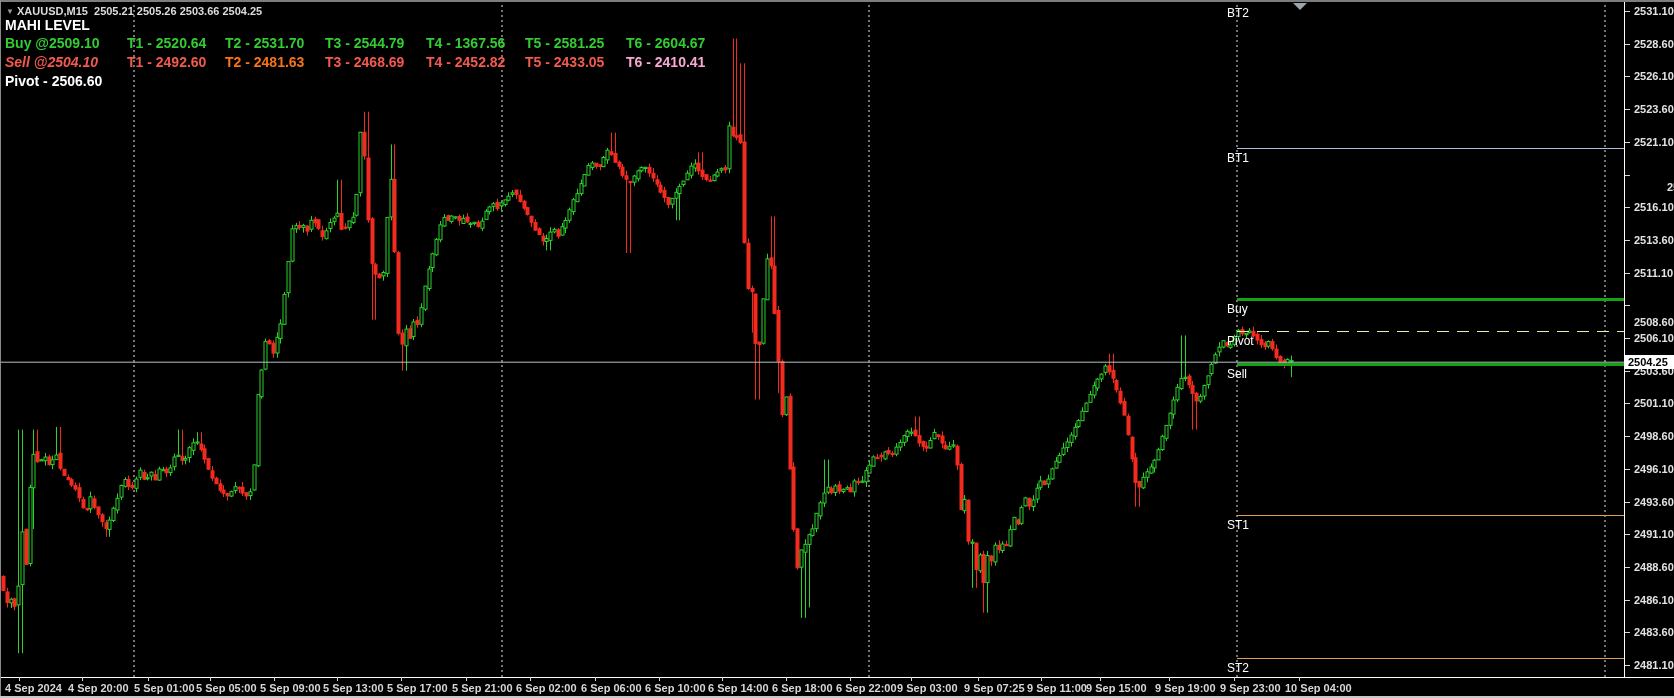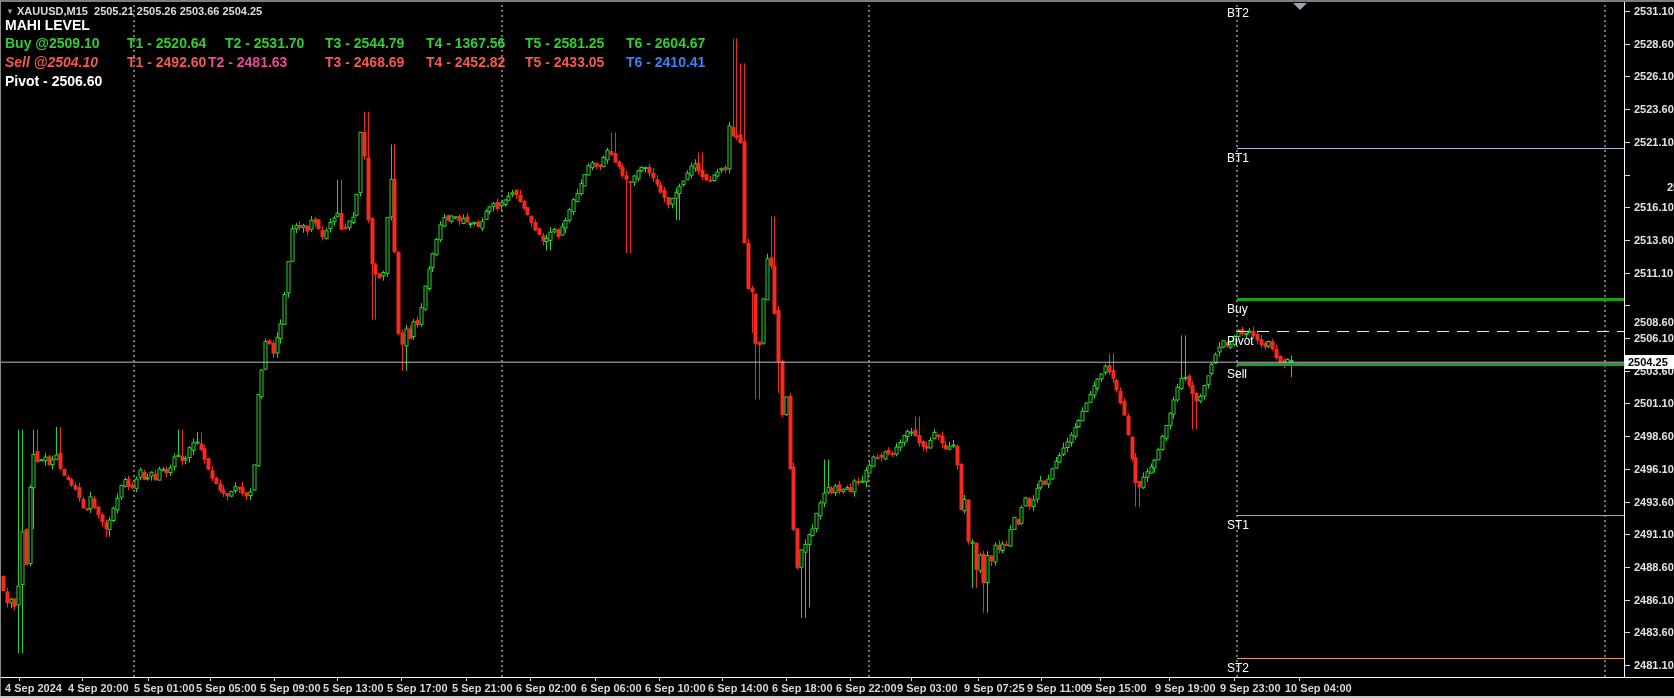--- a/index.html
+++ b/index.html
@@ -740,25 +740,25 @@
         <span class="info-seg" style="left: 127px; color: rgb(51, 204, 51);">T1 - 2520.64</span>
         <span class="info-seg" style="left: 225px; color: rgb(51, 204, 51);">T2 - 2531.70</span>
         <span class="info-seg" style="left: 325px; color: rgb(51, 204, 51);">T3 - 2544.79</span>
         <span class="info-seg" style="left: 426px; color: rgb(51, 204, 51);">T4 - 1367.56</span>
         <span class="info-seg" style="left: 525px; color: rgb(51, 204, 51);">T5 - 2581.25</span>
         <span class="info-seg" style="left: 626px; color: rgb(51, 204, 51);">T6 - 2604.67</span>
       </div>
     <div class="info-row" id="row-sell" style="top:54px">
         <span class="info-seg" style="left: 5px; color: rgb(244, 89, 79); font-style: italic;">Sell @2504.10</span>
         <span class="info-seg" style="left: 127px; color: rgb(244, 89, 79);">T1 - 2492.60</span>
-        <span class="info-seg" style="left: 208px; color: #ec4899; text-align: center;">T2 - 2481.63</span>
+        <span class="info-seg" style="left: 225px; color: #f97316; text-align: center;">T2 - 2481.63</span>
         <span class="info-seg" style="left: 325px; color: rgb(244, 89, 79);">T3 - 2468.69</span>
         <span class="info-seg" style="left: 426px; color: rgb(244, 89, 79);">T4 - 2452.82</span>
         <span class="info-seg" style="left: 525px; color: rgb(244, 89, 79);">T5 - 2433.05</span>
-        <span class="info-seg" style="left: 626px; color: #3b82f6; text-align: right;">T6 - 2410.41</span>
+        <span class="info-seg" style="left: 626px; color: #f9a8d4; text-align: right;">T6 - 2410.41</span>
       </div>
     <div class="info-row" id="row-pivot" style="top:73px">
         <span class="info-seg" style="left: 5px; color: rgb(255, 255, 255);">Pivot - 2506.60</span>
       </div>
 
     <div id="levels">
         <div class="level-label" style="top: 6px;">BT2</div>
         <div class="level-line" style="top: 148px; height: 1px; background: rgb(169, 192, 220);"></div>
         <div class="level-label" style="top: 151px;">BT1</div>
         <div class="level-line" style="top: 298px; height: 3px; background: rgb(18, 164, 18);"></div>

